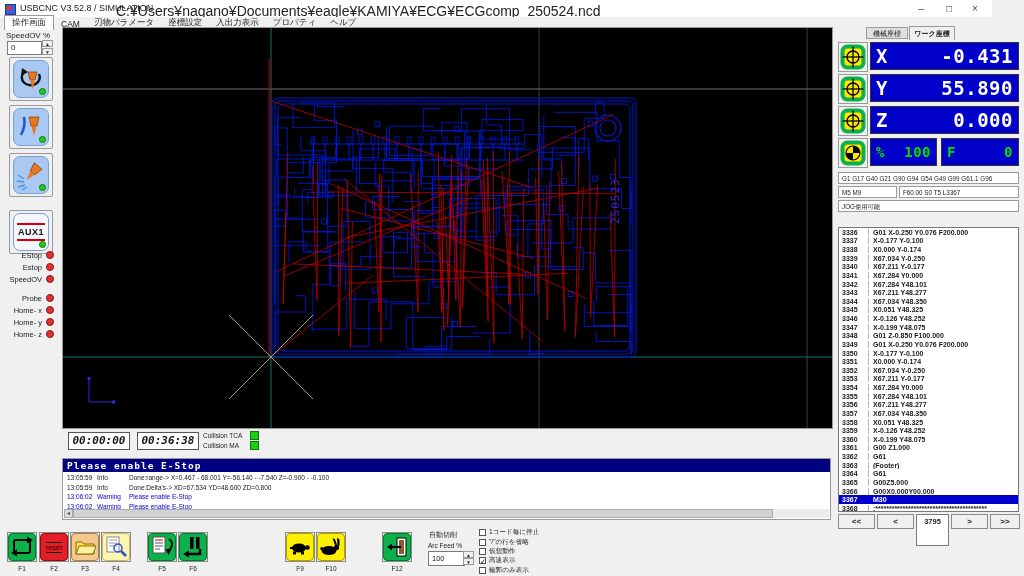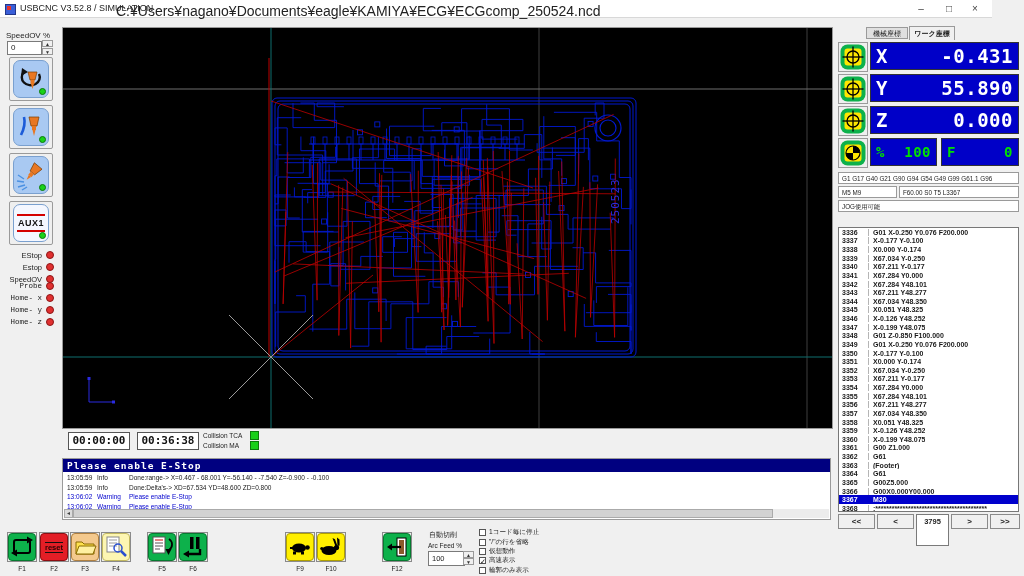--- a/index.html
+++ b/index.html
@@ -27,21 +27,21 @@
   .led-green{position:absolute;right:2px;bottom:2px;width:5px;height:5px;border-radius:50%;background:#19d219;border:1px solid #0a7a0a;}
   .aux1-text{font-size:9px;font-weight:bold;color:#111;border-top:2px solid #d40000;border-bottom:2px solid #d40000;padding:2px 1px;letter-spacing:0.5px;}
   .ind-col{left:0;width:58px;}
   .ind-row{display:flex;justify-content:flex-end;align-items:center;height:12px;padding-right:4px;gap:4px;}
   .ind-label{font-size:7.5px;color:#222;white-space:nowrap;}
   .ind-led{width:6px;height:6px;border-radius:50%;background:#e03030;border:1px solid #8d1515;}
   
   #canvas{left:62px;top:27px;width:769px;height:400px;background:#000;border:1px solid #9a9a9a;}
   
   .timerbox{top:432px;width:60px;height:16px;background:#fff;border:1px solid #555;
-    font-family:"DejaVu Sans Mono",monospace;font-weight:bold;font-size:11px;text-align:center;line-height:16px;color:#111;}
+    font-family:"DejaVu Sans Mono",monospace;font-weight:bold;font-size:11px;text-align:center;line-height:16px;color:#111;font-style:italic;}
   .coll-row{left:203px;display:flex;align-items:center;gap:5px;height:9px;}
   .coll-label{font-size:6.5px;color:#222;width:42px;}
   .coll-box{width:7px;height:7px;background:#17cf17;border:1px solid #0a7a0a;}
   
   #msgbox{left:62px;top:458px;width:769px;height:62px;background:#fff;border:1px solid #9a9a9a;box-sizing:border-box;}
   #msgbanner{left:0;top:0;width:100%;height:13px;background:#000080;color:#fff;
     font-family:"DejaVu Sans Mono",monospace;font-weight:bold;font-size:9.5px;line-height:13px;padding-left:4px;box-sizing:border-box;letter-spacing:1px;}
   #log{left:0;top:14px;width:100%;}
   .log-row{display:flex;height:9.5px;align-items:center;font-size:6.5px;padding-left:4px;}
   .log-row.info{color:#1a1a1a;}
@@ -52,21 +52,21 @@
   #msg-scroll .arrow{position:absolute;left:0;top:0;width:9px;height:9px;background:#dcdcdc;border:1px solid #aaa;box-sizing:border-box;font-size:5px;line-height:7px;text-align:center;color:#444;}
   #msg-scroll .thumb{position:absolute;left:9px;top:0;width:700px;height:9px;background:#d2d2d2;border:1px solid #aaa;box-sizing:border-box;}
   
   .fbtn{top:532px;width:30px;height:30px;background:#f0f0f0;border:1px solid #8a8a8a;display:flex;align-items:center;justify-content:center;box-sizing:border-box;}
   .fface{width:26px;height:26px;border-radius:4px;display:flex;align-items:center;justify-content:center;position:relative;}
   .green{background:#0db14b;border:1px solid #067a30;}
   .red{background:#e31e26;border:1px solid #8d0d12;}
   .tan{background:#f4c98d;border:1px solid #b08040;}
   .paleyellow{background:#fdf6b2;border:1px solid #c2b860;}
   .yellow{background:#ffef00;border:1px solid #b0a000;}
-  .reset-text{font-size:7.5px;font-weight:bold;color:#2d0000;border-top:1.5px solid #111;border-bottom:1.5px solid #111;line-height:9px;}
+  .reset-text{font-size:7.5px;font-weight:normal;color:#2d0000;border-top:1.5px solid #111;border-bottom:1.5px solid #111;line-height:9px;}
   .flabel{top:565px;font-size:6.5px;color:#222;text-align:center;width:30px;}
   #autocut-label{left:429px;top:530px;font-size:7px;color:#222;}
   #arcfeed-label{left:428px;top:542px;font-size:6.5px;color:#222;}
   #arcfeed-box{left:428px;top:551px;width:32px;height:13px;background:#fff;border:1px solid #7a7a7a;font-size:7.5px;line-height:13px;padding-left:3px;color:#222;}
   #cbs{left:479px;top:528px;}
   .cb-row{display:flex;align-items:center;height:9.4px;gap:3px;}
   .cb-box{width:7px;height:7px;background:#fff;border:1px solid #555;font-size:7px;line-height:7px;text-align:center;color:#111;box-sizing:border-box;}
   .cb-label{font-size:6.6px;color:#222;white-space:nowrap;}
   
   .rtab{top:27px;height:12px;background:#e0e0e0;border:1px solid #9a9a9a;font-size:7px;text-align:center;line-height:12px;color:#222;box-sizing:border-box;}
@@ -93,20 +93,29 @@
 
   <div class="abs" id="titlebar">
     <div class="abs" id="appicon"></div>
     <div class="abs" id="wintitle">USBCNC V3.52.8 / SIMULATION</div>
     <div class="abs" id="filepath">C:¥Users¥nagano¥Documents¥eagle¥KAMIYA¥ECG¥ECGcomp_250524.ncd</div>
     <div class="abs winctl" style="right:58px;">–</div>
     <div class="abs winctl" style="right:30px;">□</div>
     <div class="abs winctl" style="right:4px;">×</div>
   </div>
 
+  <div class="abs" id="menu">
+      <div class="menu-item active">操作画面</div>
+      <div class="menu-item">CAM</div>
+      <div class="menu-item">刃物パラメータ</div>
+      <div class="menu-item">座標設定</div>
+      <div class="menu-item">入出力表示</div>
+      <div class="menu-item">プロパティ</div>
+      <div class="menu-item">ヘルプ</div>
+    </div>
 
   <div class="abs" id="speedov-label">SpeedOV %</div>
   <div class="abs" id="speedov-box">0</div>
   <div class="abs" style="left:42px;top:40px;">
       <div class="spinbtn">▲</div>
     </div>
   <div class="abs" style="left:42px;top:48px;">
       <div class="spinbtn">▼</div>
     </div>
 
@@ -144,42 +153,42 @@
         <g stroke="#4a90e2" stroke-width="1.4">
           <line x1="8" y1="20" x2="2" y2="16"></line>
             <line x1="8" y1="23" x2="1" y2="22"></line>
           <line x1="9" y1="26" x2="2" y2="28"></line>
             <line x1="11" y1="28" x2="6" y2="31"></line>
         </g>
       </svg>
       <span class="led-green"></span>
     </div>
   </div>
-  <div class="abs auxbtn" style="top:201px;align-items:center;">
+  <div class="abs auxbtn" style="top:210px;align-items:center;">
     <div class="pad white">
       <span class="aux1-text">AUX1</span>
       <span class="led-green"></span>
     </div>
   </div>
 
   <div class="abs ind-col" id="ind-top" style="top:249px;">
       <div class="ind-row">
         <span class="ind-label">EStop</span>
         <span class="ind-led"></span>
       </div>
       <div class="ind-row">
         <span class="ind-label">Estop</span>
         <span class="ind-led"></span>
       </div>
       <div class="ind-row">
         <span class="ind-label">SpeedOV</span>
         <span class="ind-led"></span>
       </div>
     </div>
-  <div class="abs ind-col" id="ind-bot" style="top:280px;font-family:Liberation Mono, monospace;">
+  <div class="abs ind-col" id="ind-bot" style="top:292px;">
       <div class="ind-row">
         <span class="ind-label">Probe</span>
         <span class="ind-led"></span>
       </div>
       <div class="ind-row">
         <span class="ind-label">Home- x</span>
         <span class="ind-led"></span>
       </div>
       <div class="ind-row">
         <span class="ind-label">Home- y</span>

